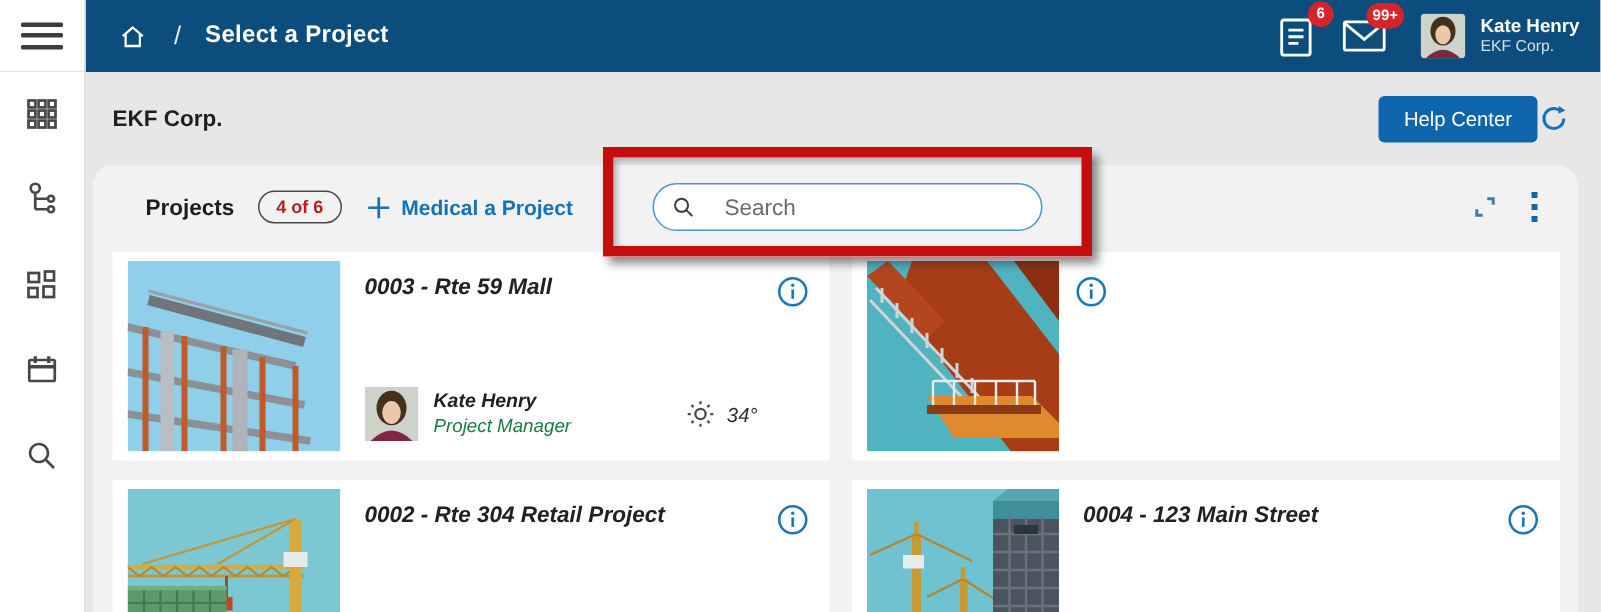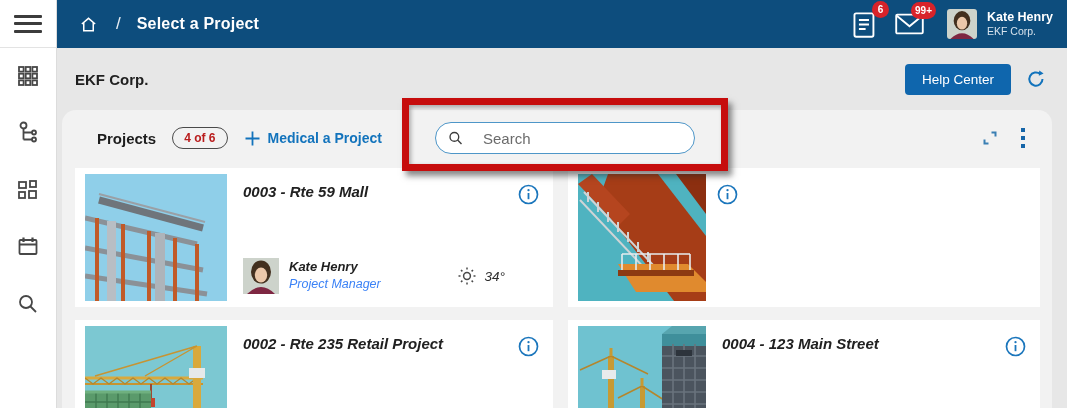--- a/index.html
+++ b/index.html
@@ -33,21 +33,21 @@
   .avatar-box { width:30px; height:30px; border-radius:3px; overflow:hidden; margin:0 10px 0 6px;
     cursor:pointer; flex:none; }
   .user-meta { line-height:1.25; cursor:pointer; }
   .user-name { font-size:12.5px; font-weight:bold; }
   .user-co { font-size:10.5px; color:#d6e2ec; }
 
   
   .content { position:absolute; left:57px; top:48px; width:1010px; height:360px; background:#e7e7e7; }
   .toolbar-row { height:62px; display:flex; align-items:center; padding:0 21px 0 18px; }
   .company-title { font-size:15px; font-weight:bold; color:#1f1f1f; }
-  .toolbar-right { margin-left:auto; display:flex; align-items:center; gap:15px; }
+  .toolbar-right { margin-left:auto; display:flex; align-items:center; gap:1px; }
   .help-btn { background:#0f66ad; color:#fff; font-size:13.5px; border:none; border-radius:4px;
     height:31px; padding:0 17px; cursor:pointer; font-family:inherit; }
   .refresh-ic { cursor:pointer; display:flex; }
 
   
   .panel { position:absolute; left:5px; top:62px; width:990px; height:346px; background:#f2f2f2;
     border-radius:14px 14px 0 0; }
   .panel-header { position:relative; height:56px; display:flex; align-items:center;
     padding:0 26px 0 35px; }
   .panel-title { font-size:15px; font-weight:bold; color:#1e1e1e; margin-right:16px; }
@@ -70,21 +70,21 @@
   .card { background:#fff; height:139px; display:flex; padding:6px 8px 6px 10px; }
   .thumb { width:142px; height:127px; flex:none; overflow:hidden; }
   .card:nth-child(even) .thumb { width:128px; }
   .thumb svg { display:block; width:100%; height:100%; }
   .card-main { flex:1; display:flex; flex-direction:column; padding:8px 0 7px 16px; min-width:0;font-style:italic; }
   .card-title { font-size:15px; font-weight:bold; color:#212121; line-height:1.35; padding-right:8px; }
   .card-meta { margin-top:auto; display:flex; align-items:center; }
   .avatar-sm { width:36px; height:36px; flex:none; overflow:hidden; }
   .meta-names { margin-left:10px; line-height:1.3; }
   .meta-name { font-size:13px; font-weight:bold; color:#1f1f1f; }
-  .meta-role { font-size:12.5px; color:#3b82f6; }
+  .meta-role { font-size:12.5px; color:#15803d; }
   .weather { margin-left:auto; display:flex; align-items:center; gap:8px; font-size:13.5px;
     color:#2e2e2e; padding-right:2px; }
   .info-col { width:38px; flex:none; display:flex; justify-content:flex-end; padding:10px 6px 0 0; }
   .info-col svg { cursor:pointer; }
 
   
   .annotation { position:absolute; left:402px; top:98px; width:326px; height:73px;
     border:7px solid #c60d0d; box-shadow:4px 5px 6px rgba(40,40,40,.55),
     inset 2px 2px 4px rgba(40,40,40,.35); z-index:50; pointer-events:none; }
 </style>
@@ -338,21 +338,21 @@
             <rect x="62" y="72" width="8" height="9" fill="#c2452e"></rect>
             <rect x="0" y="66" width="66" height="61" fill="#5a9a6b"></rect>
             <g stroke="#3f7a50" stroke-width="1.4" fill="none">
               <path d="M0 76 H66 M0 86 H66 M0 96 H66 M0 106 H66 M0 116 H66"></path>
               <path d="M11 66 V127 M22 66 V127 M33 66 V127 M44 66 V127 M55 66 V127"></path>
             </g>
             <path d="M0 66 L66 66" stroke="#6fb07f" stroke-width="3"></path>
           </svg>
         </div>
         <div class="card-main">
-          <div class="card-title">0002 - Rte 235 Retail Project</div>
+          <div class="card-title">0002 - Rte 304 Retail Project</div>
         </div>
         <div class="info-col">
           <svg width="21" height="21" viewBox="0 0 21 21">
             <circle cx="10.5" cy="10.5" r="9" fill="none" stroke="#1b76bc" stroke-width="1.7"></circle>
             <rect x="9.6" y="9" width="1.8" height="6.2" fill="#1b76bc"></rect>
             <circle cx="10.5" cy="6.2" r="1.15" fill="#1b76bc"></circle>
           </svg>
         </div>
       </div>
 

